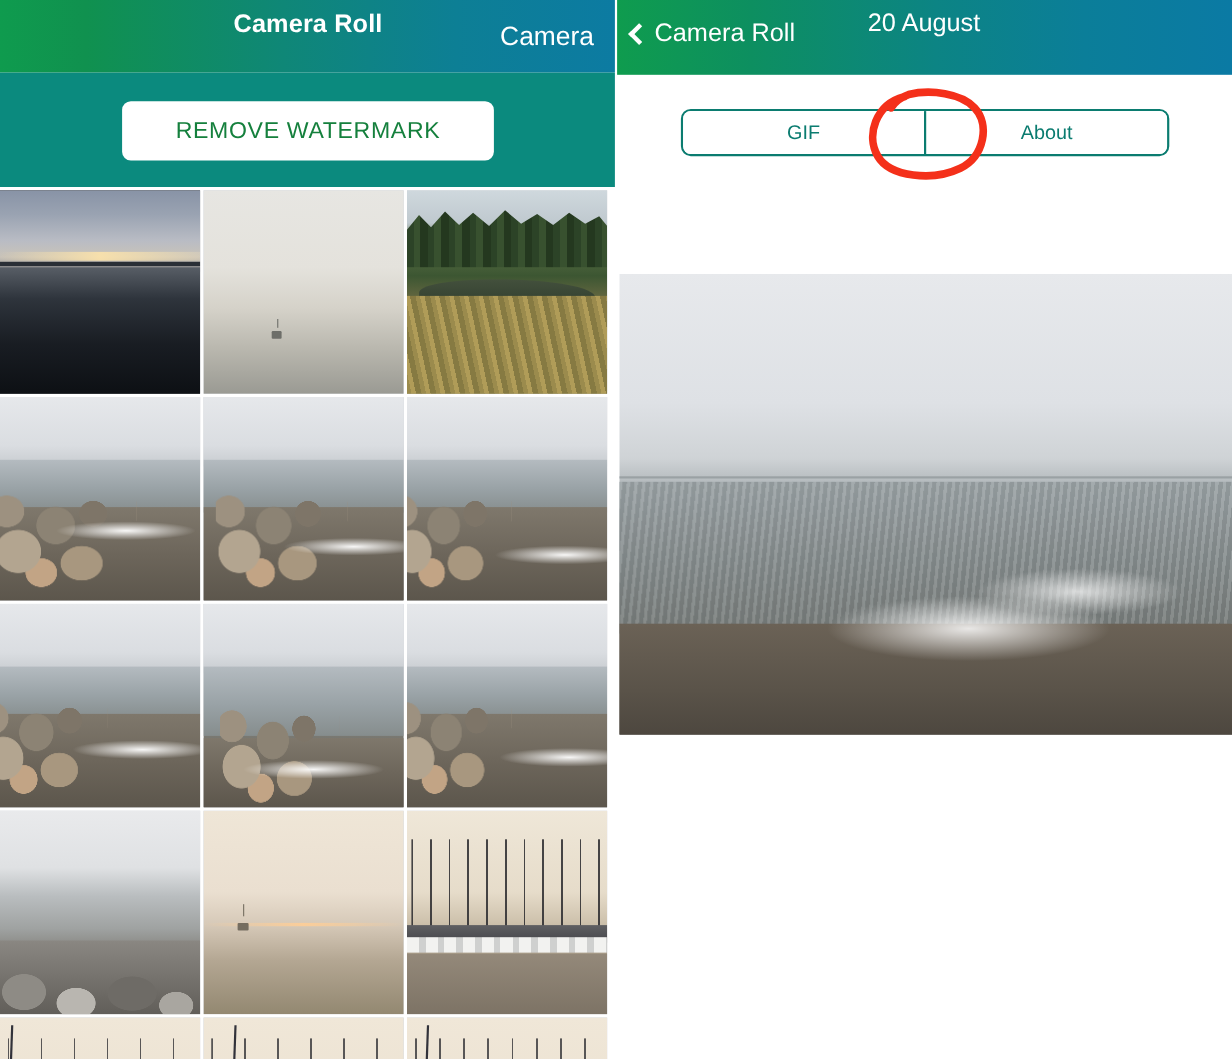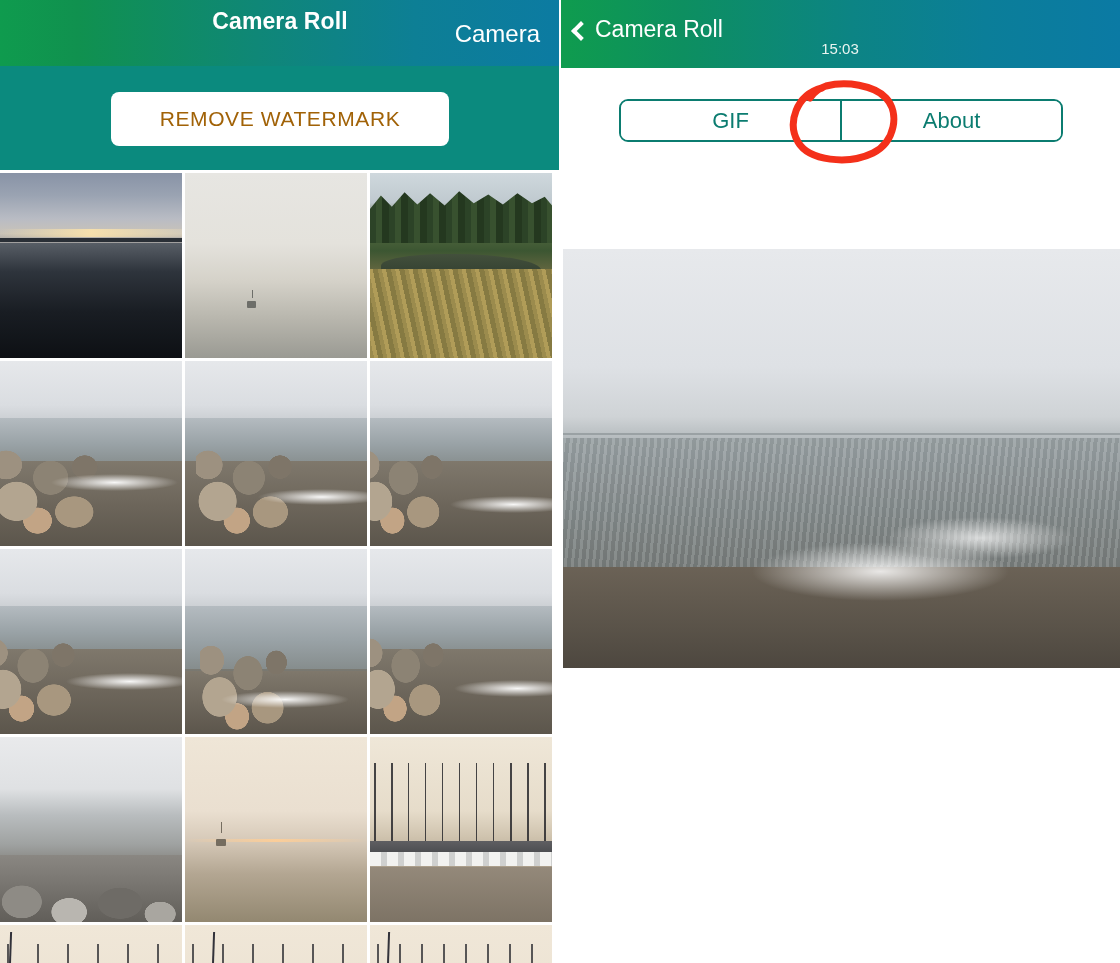--- a/index.html
+++ b/index.html
@@ -33,21 +33,21 @@
   }
 
   .watermark-band {
     position:absolute; left:0; top:66px; width:560px; height:104px;
     background:#0b8a7e;
   }
   .watermark-btn {
     position:absolute; left:111px; top:26px; width:338px; height:54px;
     background:#ffffff; border-radius:8px;
     display:flex; align-items:center; justify-content:center;
-    color:#a16207; font-size:21px; letter-spacing:0.6px;
+    color:#15803d; font-size:21px; letter-spacing:0.6px;
   }
 
   
   .grid {
     position:absolute; left:0; top:173px; width:560px; height:790px;
     display:grid;
     grid-template-columns: 182px 182px 182px;
     grid-auto-rows: 185px;
     column-gap:3px; row-gap:3px;
   }
@@ -143,21 +143,21 @@
       transform: rotate(45deg); margin-top:2px; }
   .back-label { color:#fff; font-size:23px; font-weight:400; }
   .hdr-right-date { position:absolute; left:0; top:7px; width:560px; text-align:center; color:#fff; font-size:23px; font-weight:400; }
   .hdr-right-time { position:absolute; left:0; top:40px; width:560px; text-align:center; color:#e9f4f0; font-size:15px; }
 
   .seg {
     position:absolute; left:59px; top:99px; width:444px; height:43px;
     border:2px solid #0b7c70; border-radius:9px; display:flex; overflow:hidden; background:#fff;
   }
   .seg-item { flex:1 1 0; display:flex; align-items:center; justify-content:center;
-      font-size:22px; color:#0b7c70; background:#fff; }
+      font-size:18px; color:#0b7c70; background:#fff; }
   .seg-item + .seg-item { border-left:2px solid #0b7c70; }
   .seg-item.active { background:#0b8279; color:#ffffff; }
 
   .annot-circle { position:absolute; left:222px; top:79px; width:122px; height:86px; pointer-events:none; }
 
   .preview { position:absolute; left:3px; top:249px; width:557px; height:419px; overflow:hidden; }
   .prev-art { position:absolute; inset:0;
       background: linear-gradient(180deg,#e7e9ec 0%, #dee1e5 28%, #cfd3d6 40%, #a7aeb1 48%, #8d9497 56%, #7e8487 64%, #6e6f6a 76%, #5d5952 88%, #4f4a43 100%); }
   .prev-horizon { position:absolute; left:0; top:44%; width:100%; height:2px; background:#9aa1a4; }
   .prev-sea { position:absolute; left:0; top:45%; width:100%; height:33%;
@@ -319,21 +319,21 @@
 
   <div class="divider"></div>
 
   <div class="panel-right">
 
     <div class="hdr-right">
       <div class="back-btn">
         <span class="back-chevron"></span>
         <span class="back-label">Camera Roll</span>
       </div>
-      <div class="hdr-right-time">15:03</div>
+      <div class="hdr-right-date">20 August</div>
     </div>
 
     <div class="seg">
       <div class="seg-item">GIF</div>
       <div class="seg-item">About</div>
     </div>
 
     <svg class="annot-circle" viewBox="0 0 122 86">
       <path d="M40 9 C 14 16, 5 44, 16 63 C 27 82, 66 86, 91 74 C 113 63, 118 34, 104 19 C 92 6, 64 2, 44 7 C 38 9, 32 13, 28 19" fill="none" stroke="#f4301a" stroke-width="7" stroke-linecap="round"></path>
     </svg>

